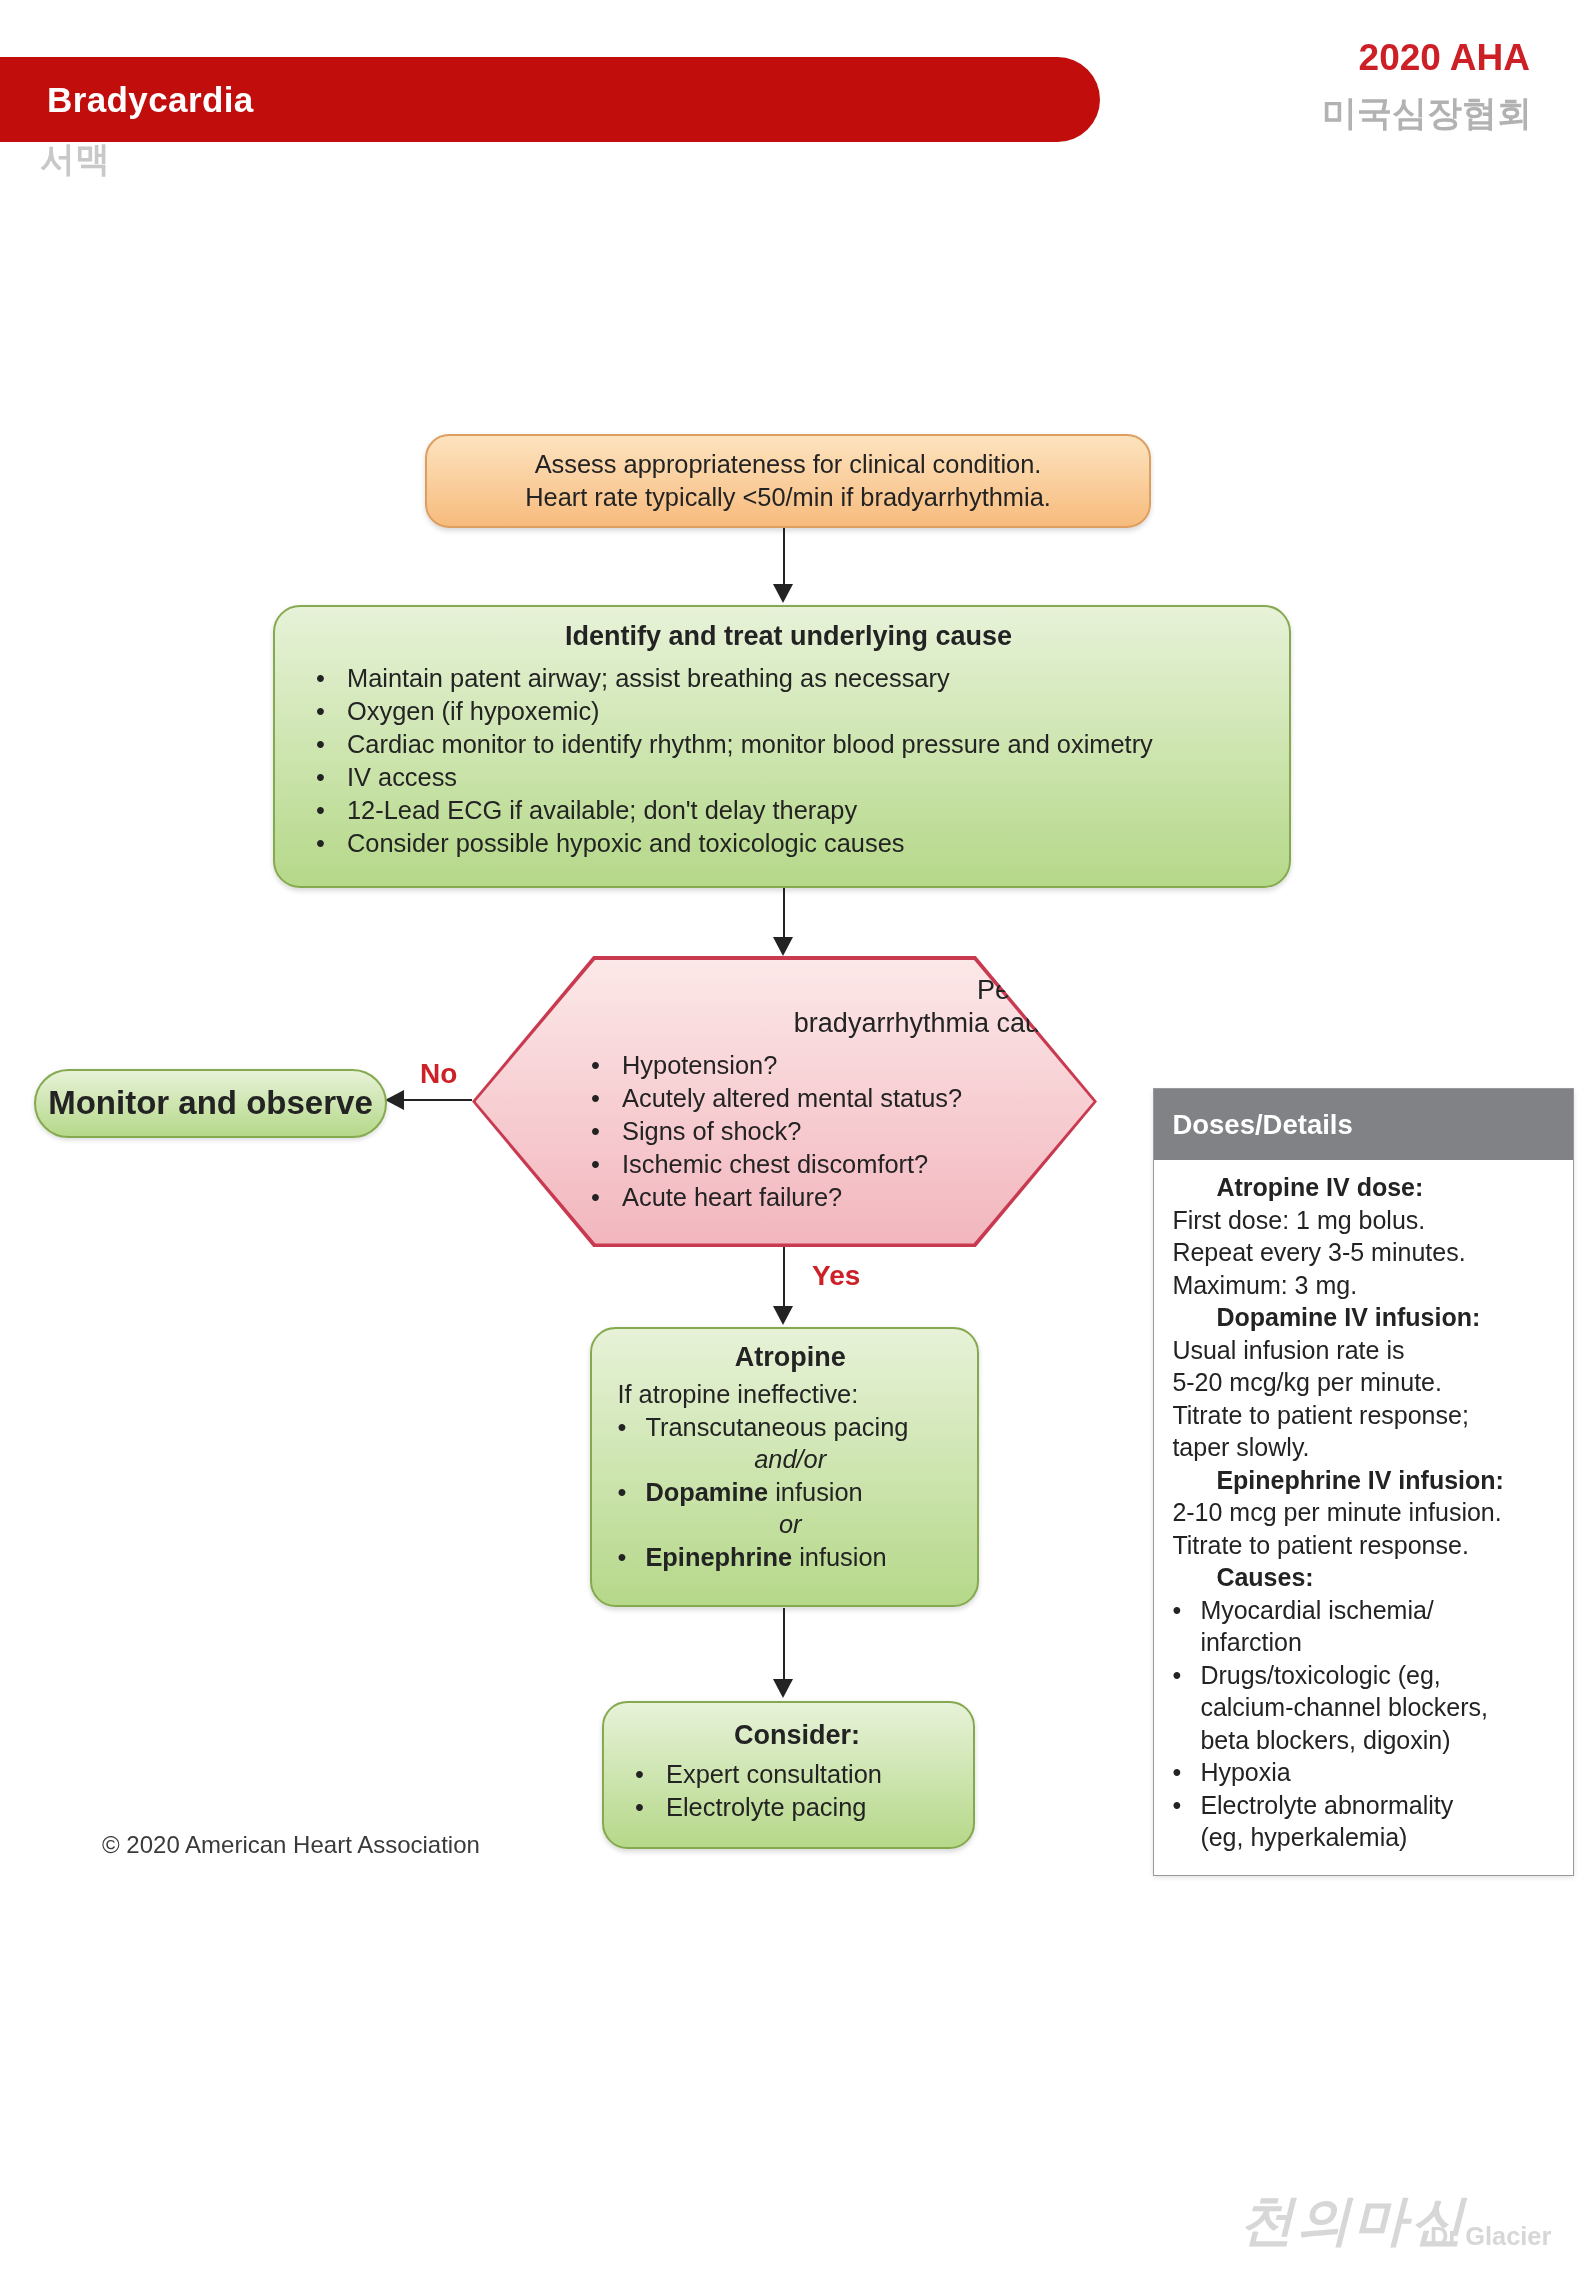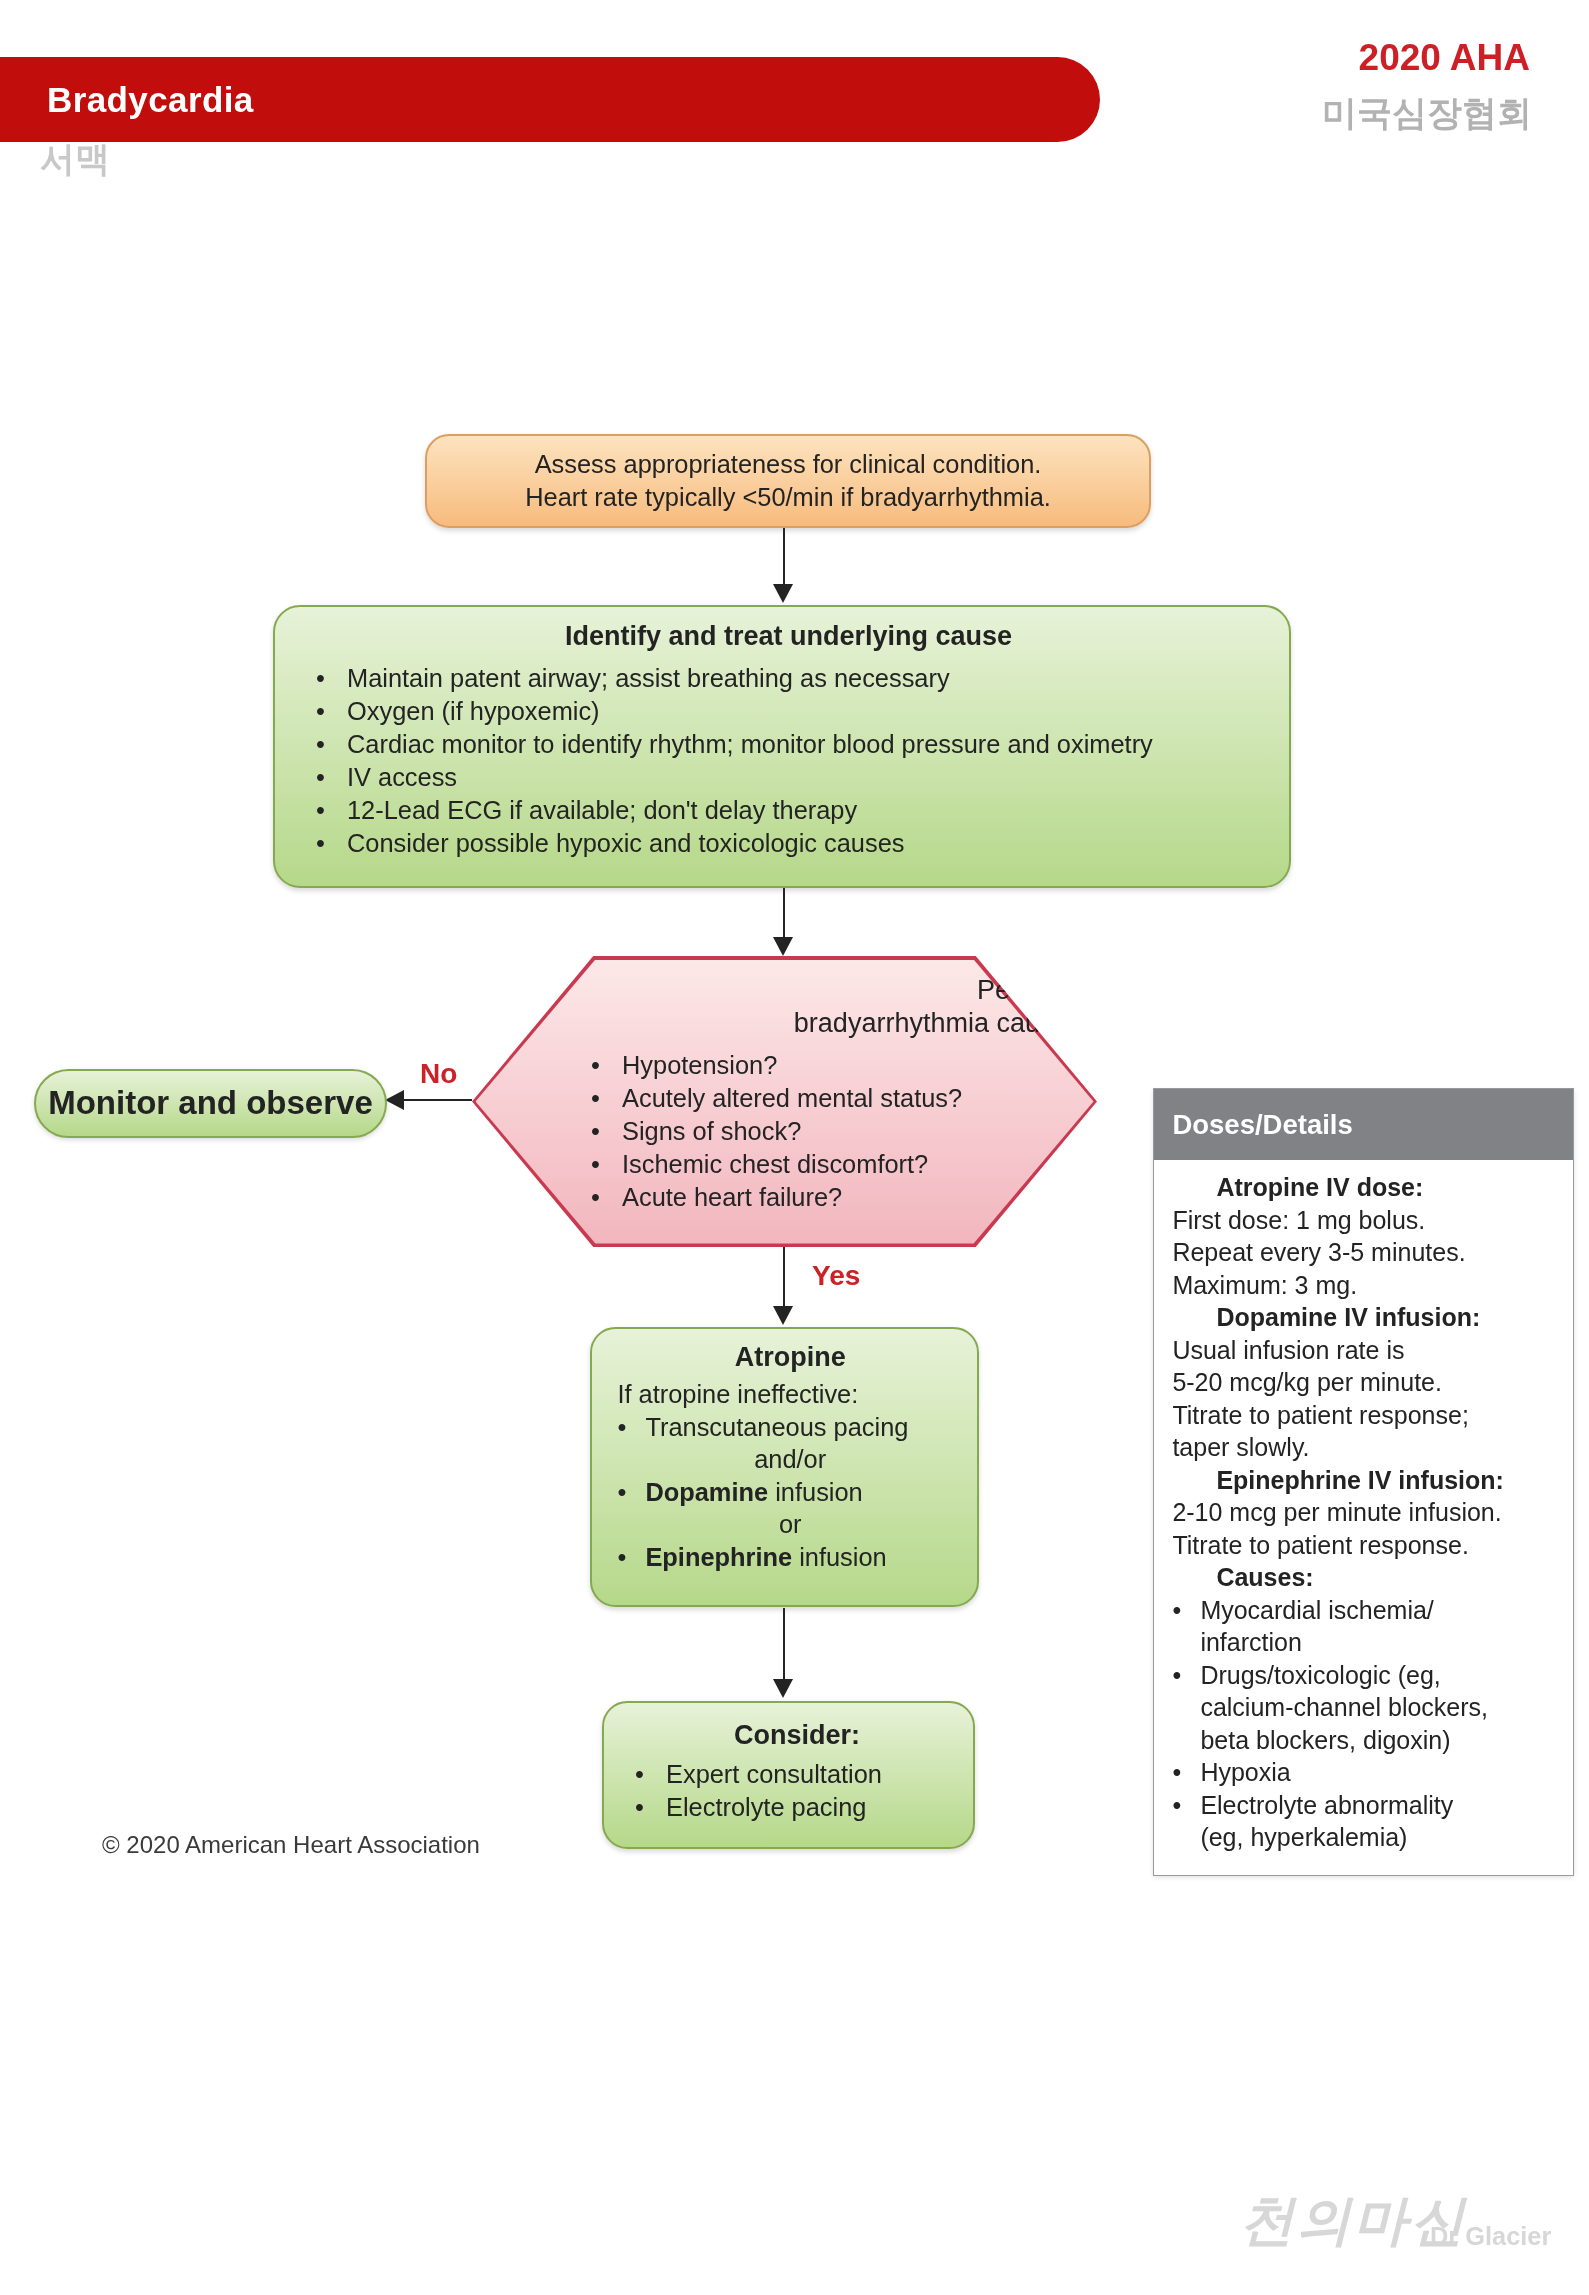--- a/index.html
+++ b/index.html
@@ -53,21 +53,21 @@
   .hex-title{font-size:27px;font-weight:normal;text-align:right;line-height:33px;}
   .hex-bullets{margin-top:8.5px;padding-left:119px;}
 
   
   #monitor{left:34px;top:1069px;width:353px;height:69px;border-radius:35px;}
   #monitor .node-title{line-height:64px;font-size:33px;}
   
   #atropine{left:590px;top:1327px;width:389px;height:280px;border-radius:25.4px;padding:12.7px 14px 0 25.4px;}
   #atropine .node-title{margin-bottom:5.7px;}
   #atropine .body-text{line-height:32.5px;}
-  .italic-center{text-align:center;}
+  .italic-center{text-align:center;font-style:italic;}
   
   #consider{left:602px;top:1701px;width:373px;height:148px;border-radius:25.4px;padding:17px 14px 0 31px;}
   #consider .node-title{margin-bottom:7px;}
 
   
   .vline{position:absolute;width:2.1px;background:var(--text_dark);}
   .hline{position:absolute;height:2.1px;background:var(--text_dark);}
   .head-down{position:absolute;width:0;height:0;border-left:10.6px solid transparent;
      border-right:10.6px solid transparent;border-top:19px solid var(--text_dark);}
   .head-left{position:absolute;width:0;height:0;border-top:10.6px solid transparent;

